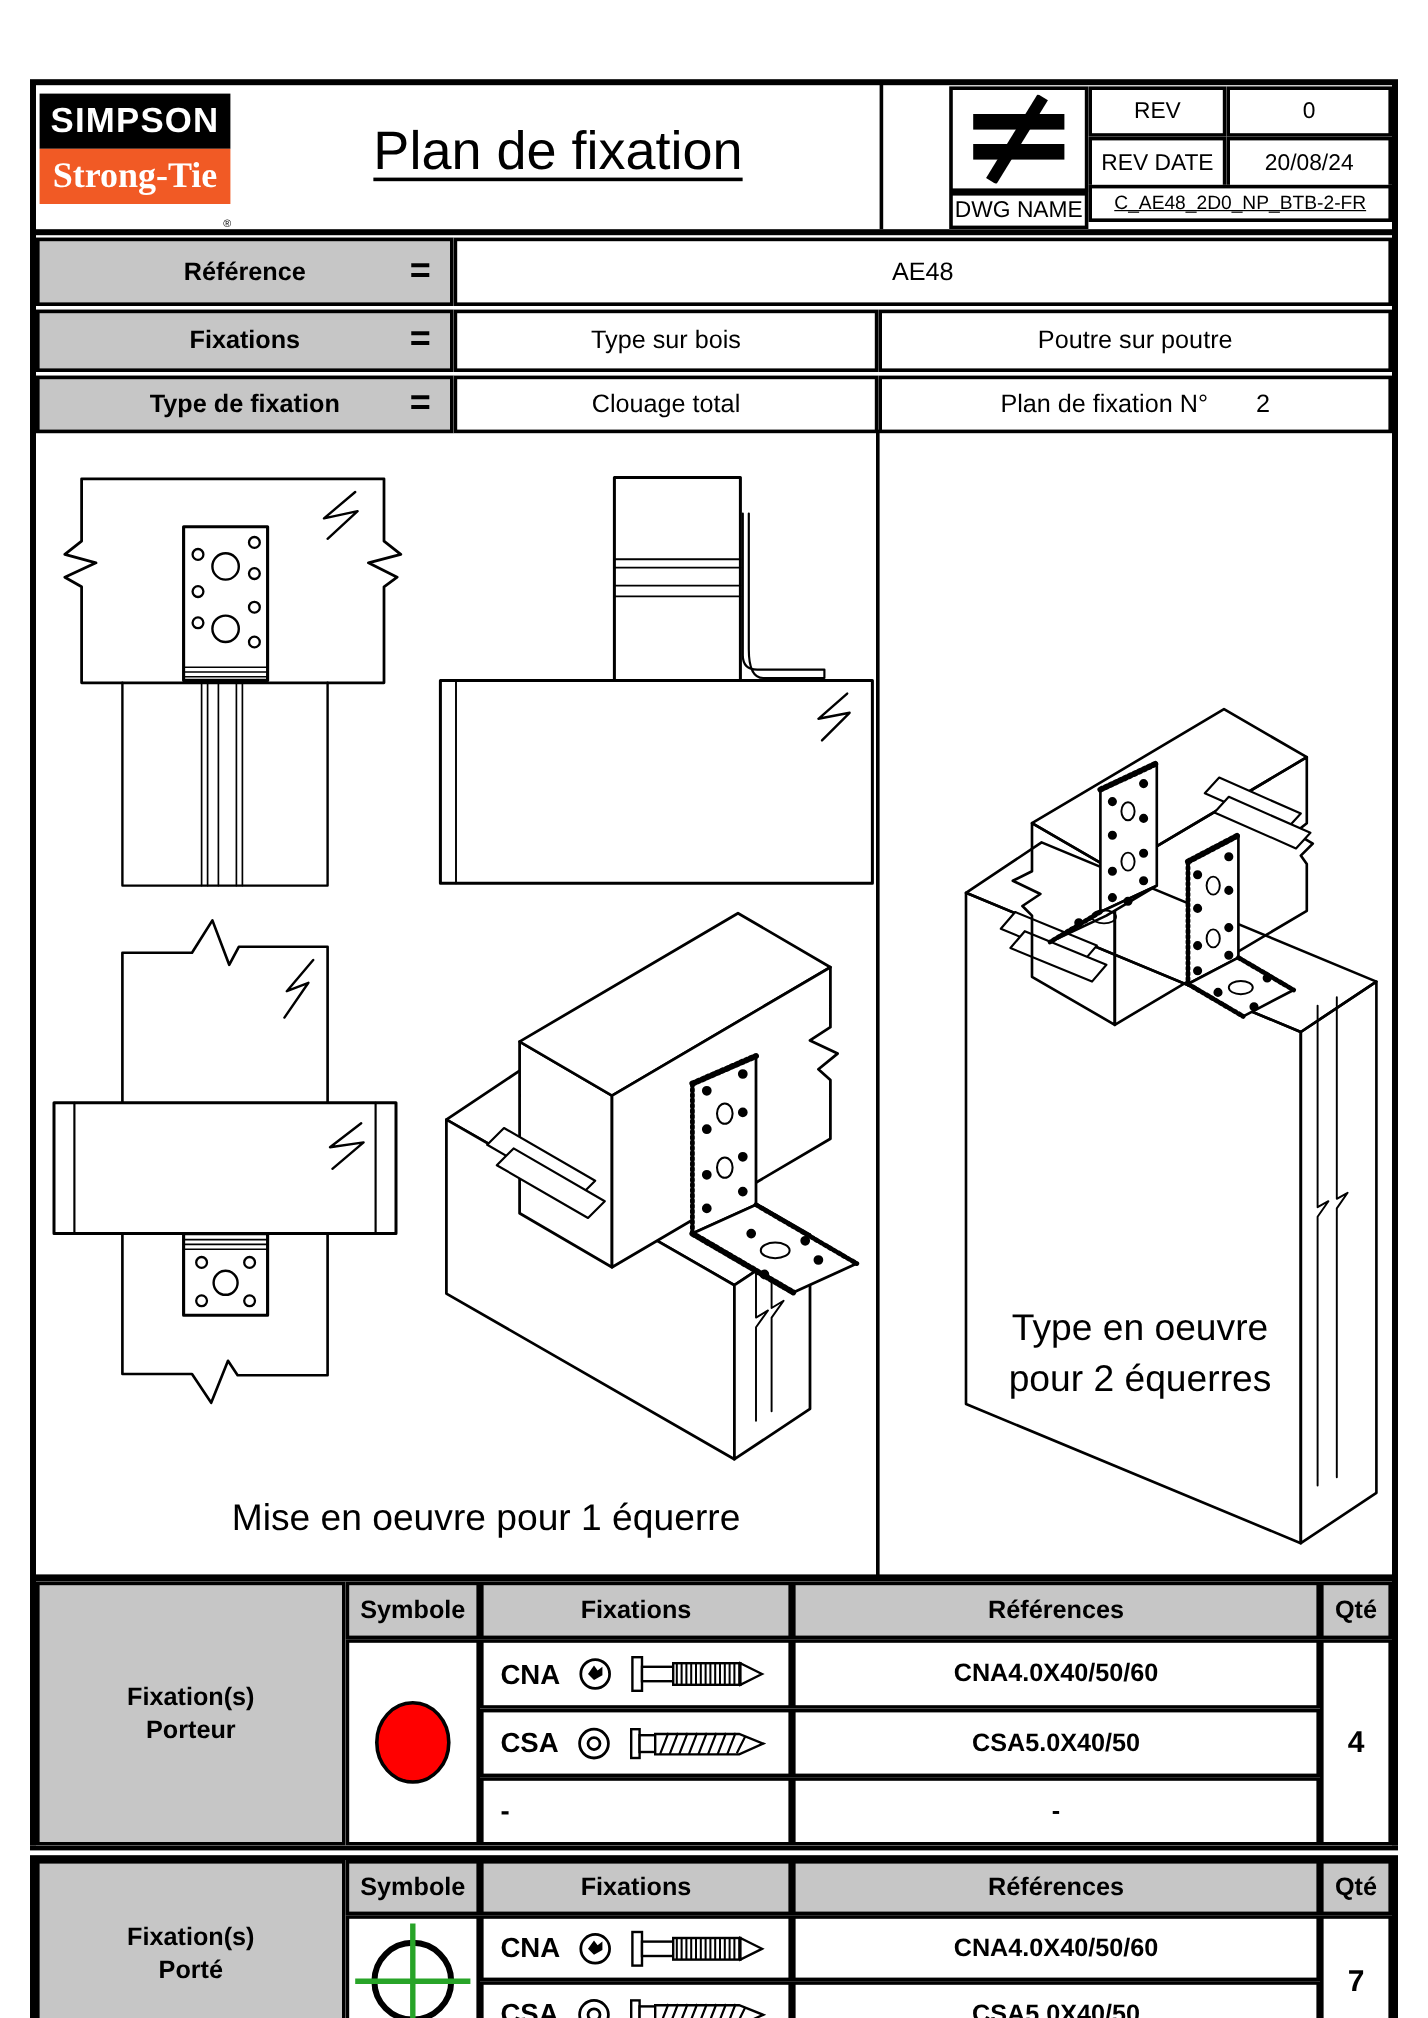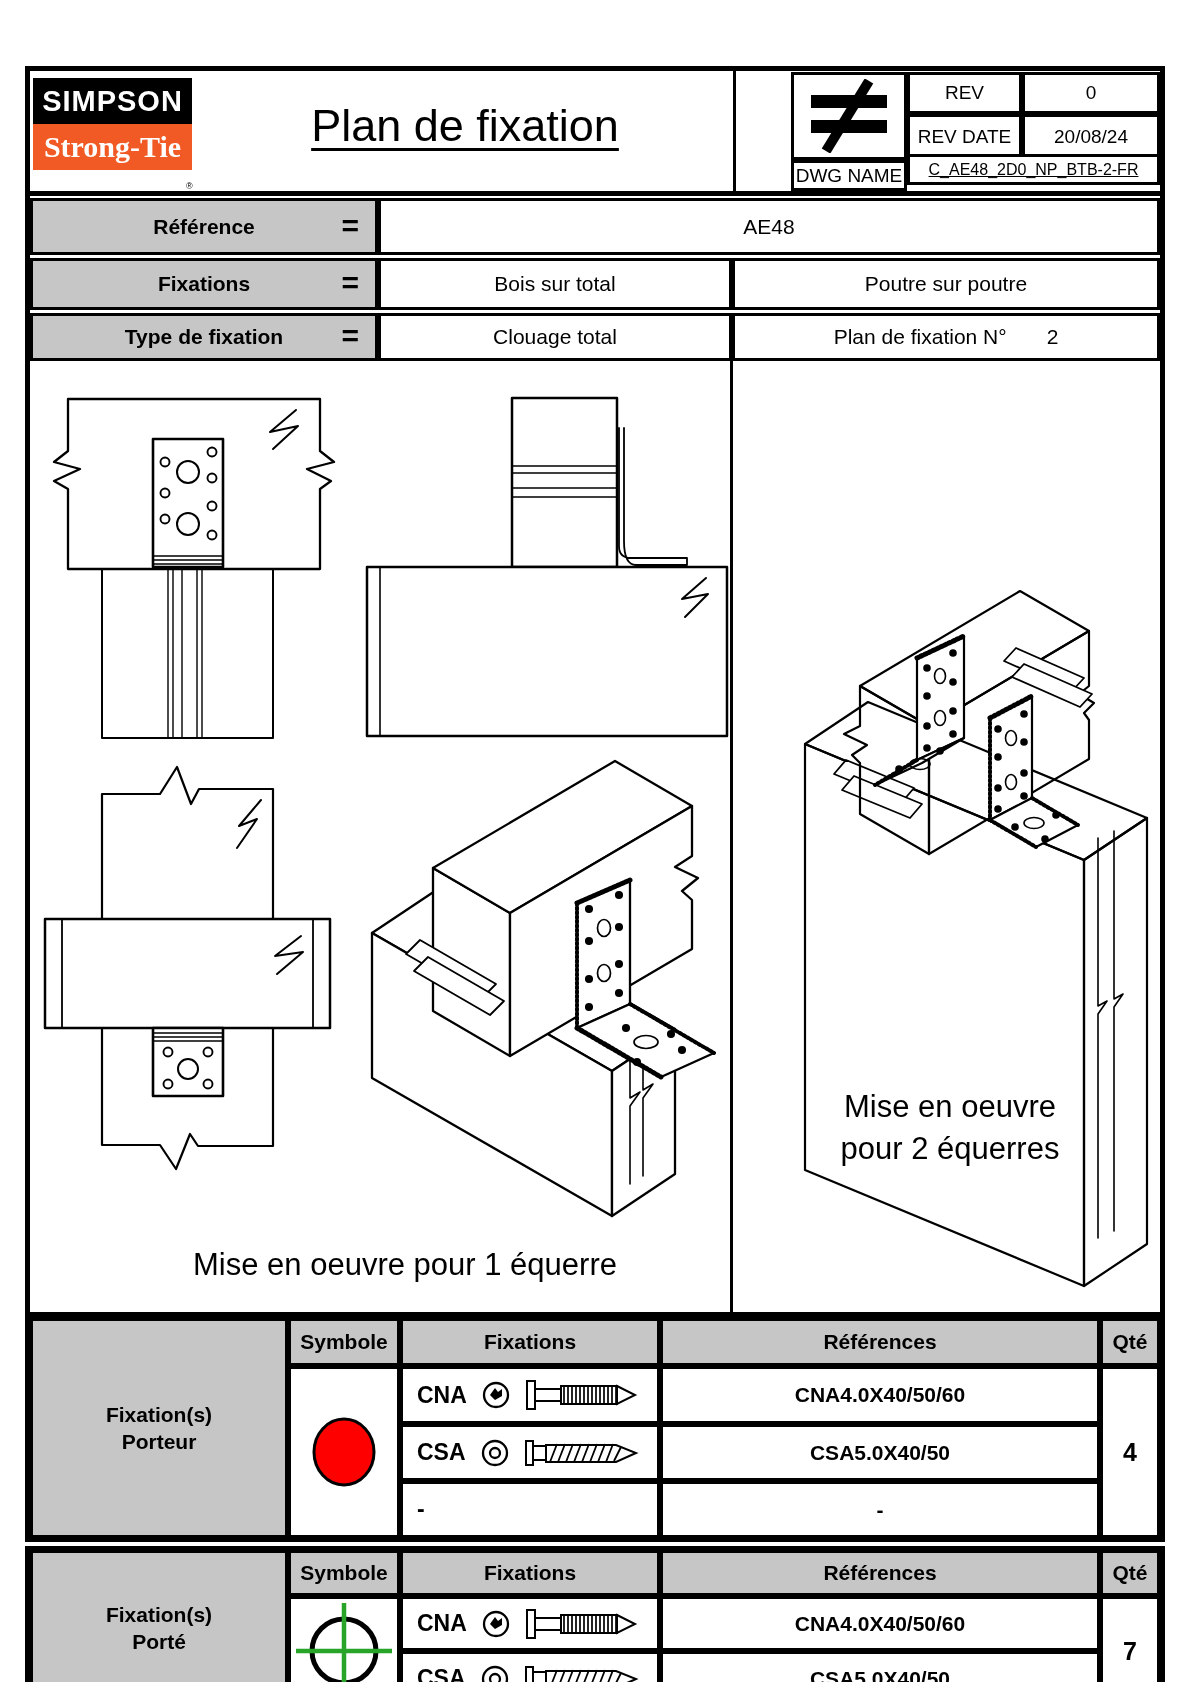--- a/index.html
+++ b/index.html
@@ -74,21 +74,21 @@
   <div class="cell gray info-label" style="left:30px;top:150px;width:348px;height:57px;">
     <span>Référence</span>
     <span class="info-eq">=</span>
   </div>
   <div class="cell" style="left:378px;top:150px;width:782px;height:57px;">AE48</div>
 
   <div class="cell gray info-label" style="left:30px;top:210px;width:348px;height:52px;">
     <span>Fixations</span>
     <span class="info-eq">=</span>
   </div>
-  <div class="cell" style="left:378px;top:210px;width:354px;height:52px;">Bois sur total</div>
+  <div class="cell" style="left:378px;top:210px;width:354px;height:52px;">Type sur bois</div>
   <div class="cell" style="left:732px;top:210px;width:428px;height:52px;">Poutre sur poutre</div>
 
   <div class="cell gray info-label" style="left:30px;top:265px;width:348px;height:48px;text-align:right;">
     <span>Type de fixation</span>
     <span class="info-eq">=</span>
   </div>
   <div class="cell" style="left:378px;top:265px;width:354px;height:48px;">Clouage total</div>
   <div class="cell" style="left:732px;top:265px;width:428px;height:48px;gap:40px;">
     <span>Plan de fixation N°</span>
     <span>2</span>
@@ -235,21 +235,21 @@
         <ellipse cx="300" cy="467" rx="10" ry="5.5"></ellipse>
         <circle cx="281" cy="471" r="3" fill="#000"></circle>
           <circle cx="322" cy="459" r="3" fill="#000"></circle>
         <circle cx="311" cy="483" r="3" fill="#000"></circle>
       </g>
     </g>
   </svg>
 
   <div class="caption" style="left:155px;top:1196px;width:500px;">Mise en oeuvre pour 1 équerre</div>
   <div class="caption" style="left:790px;top:1038px;width:320px;">
-    <div>Mise en oeuvre</div>
+    <div>Type en oeuvre</div>
     <div>pour 2 équerres</div>
   </div>
 
   <div class="abs line" style="left:25px;top:1264px;width:1140px;height:6px;"></div>
 
   <div class="cell gray grouplabel" style="left:30px;top:1270px;width:258px;height:220px;">
     <div>Fixation(s)</div>
     <div>Porteur</div>
   </div>
   <div class="cell gray hdr" style="left:288px;top:1270px;width:112px;height:48px;">Symbole</div>

